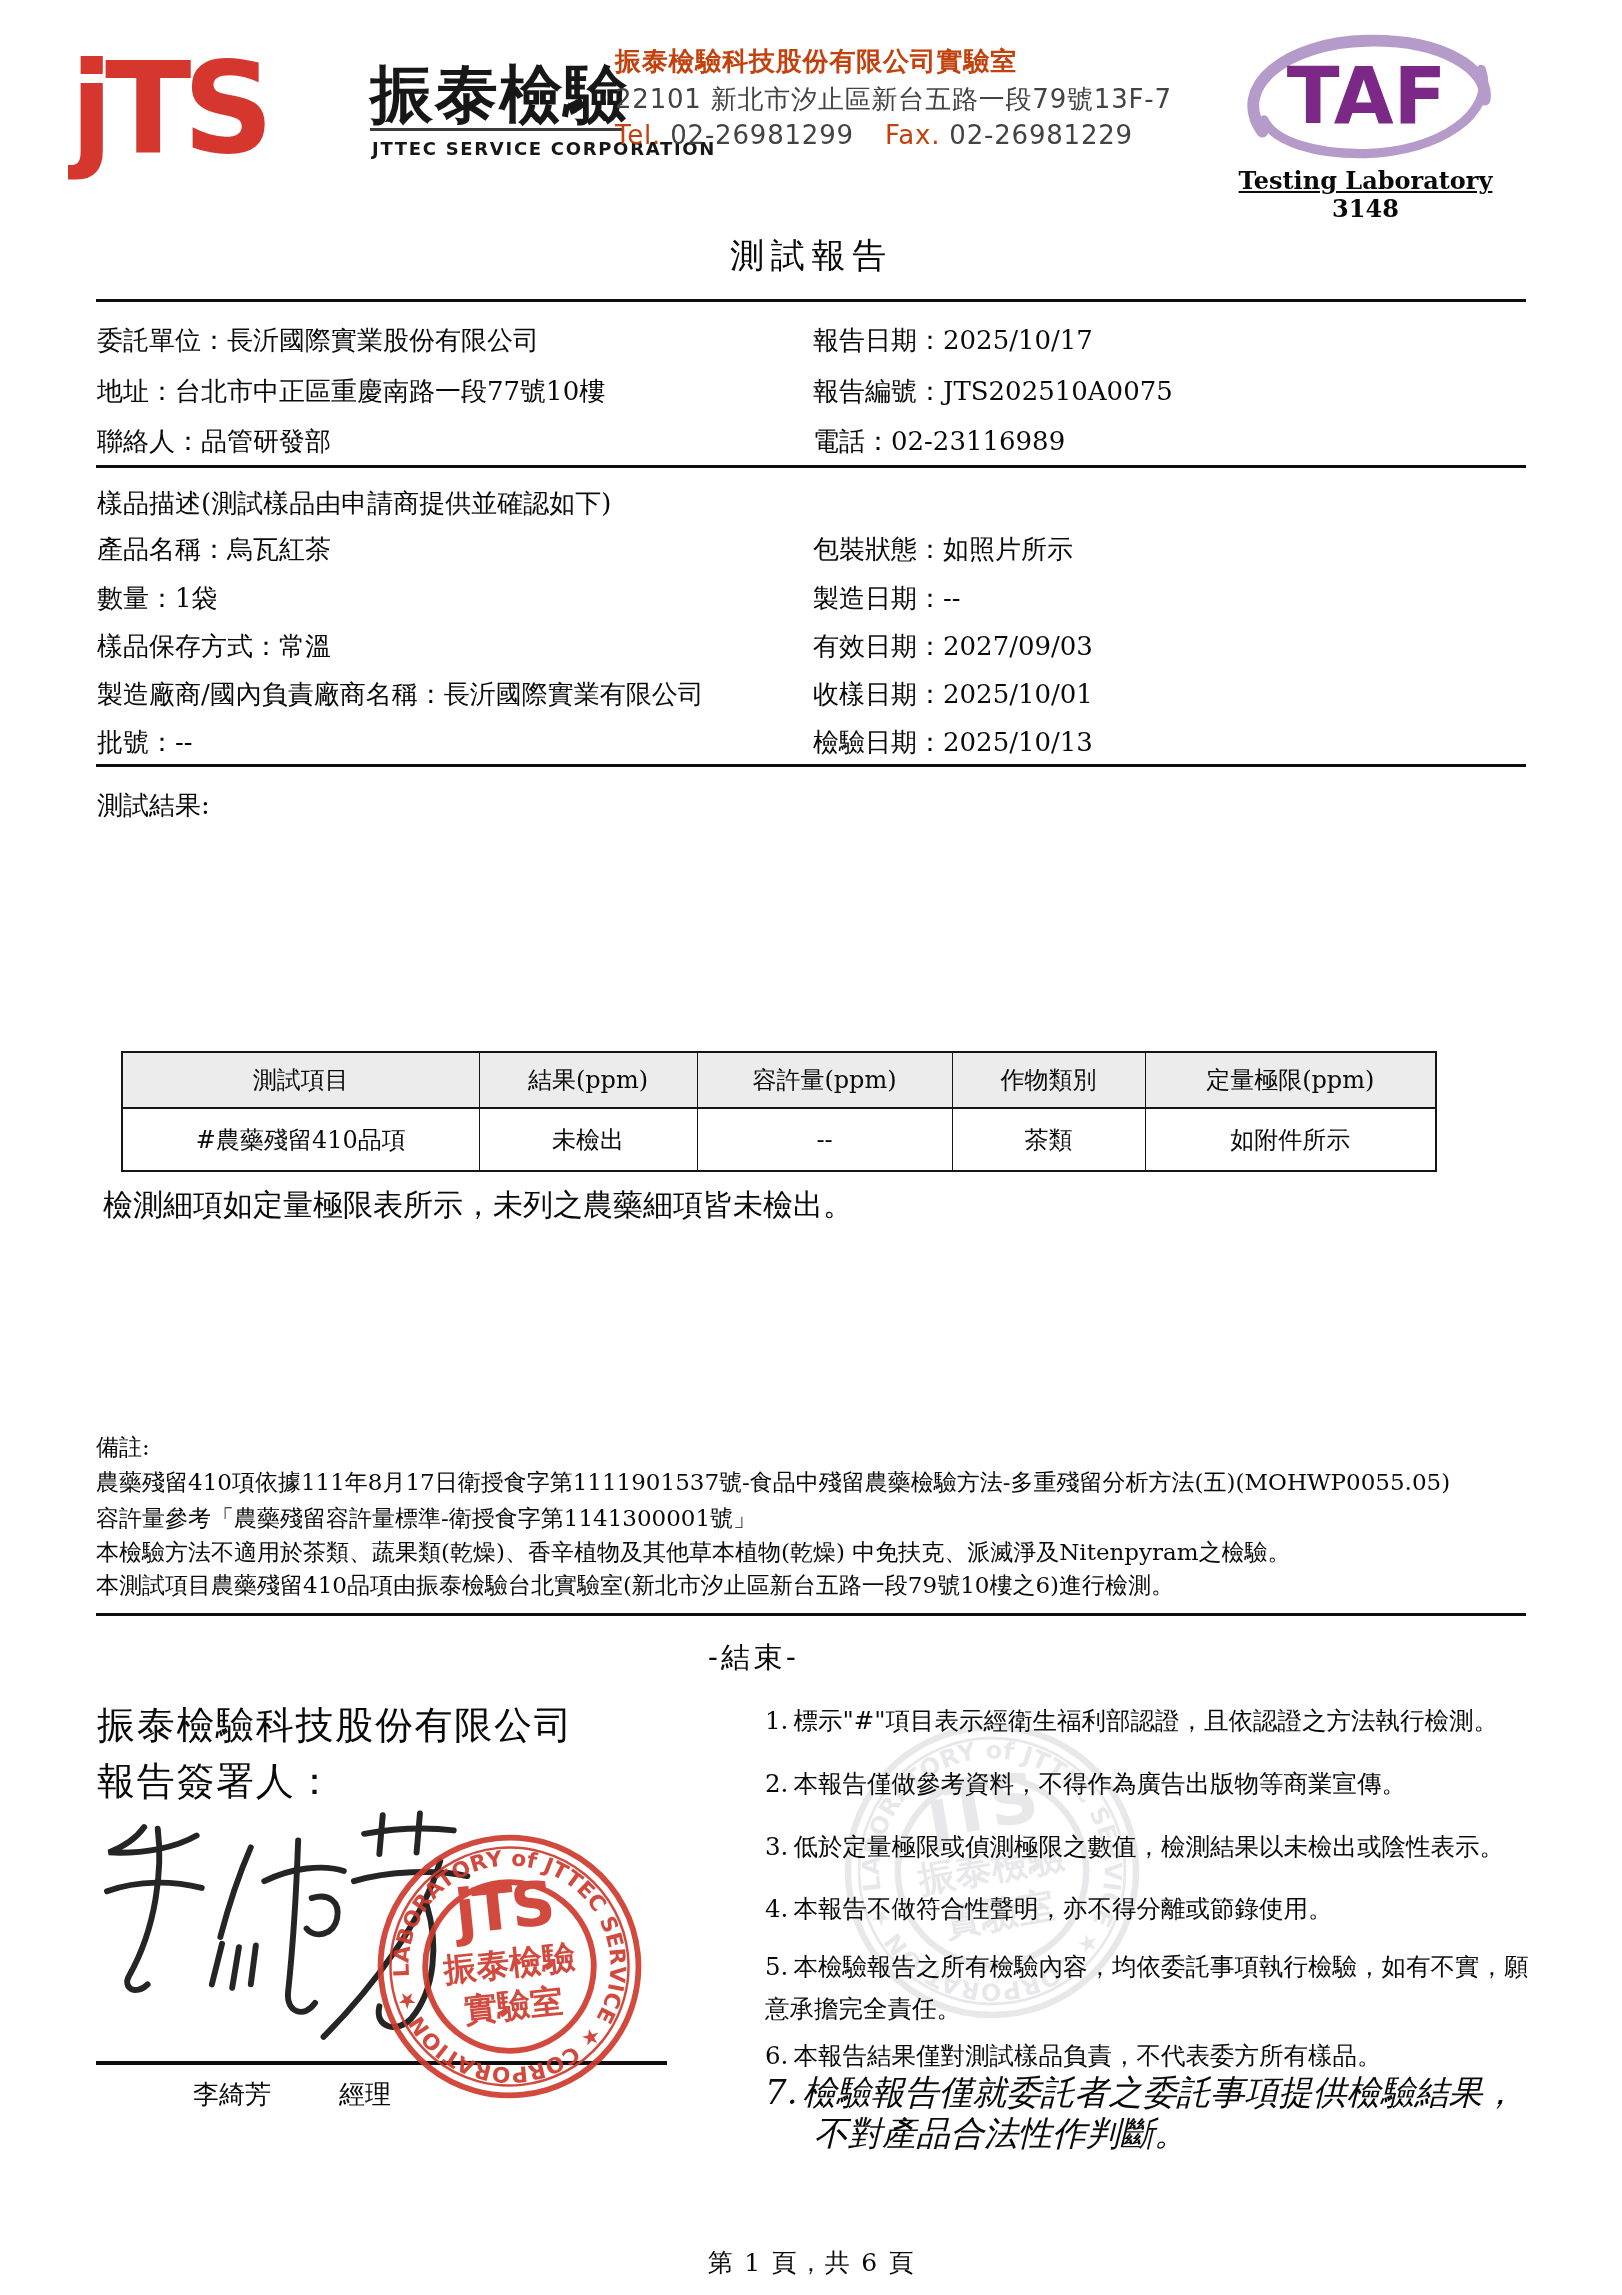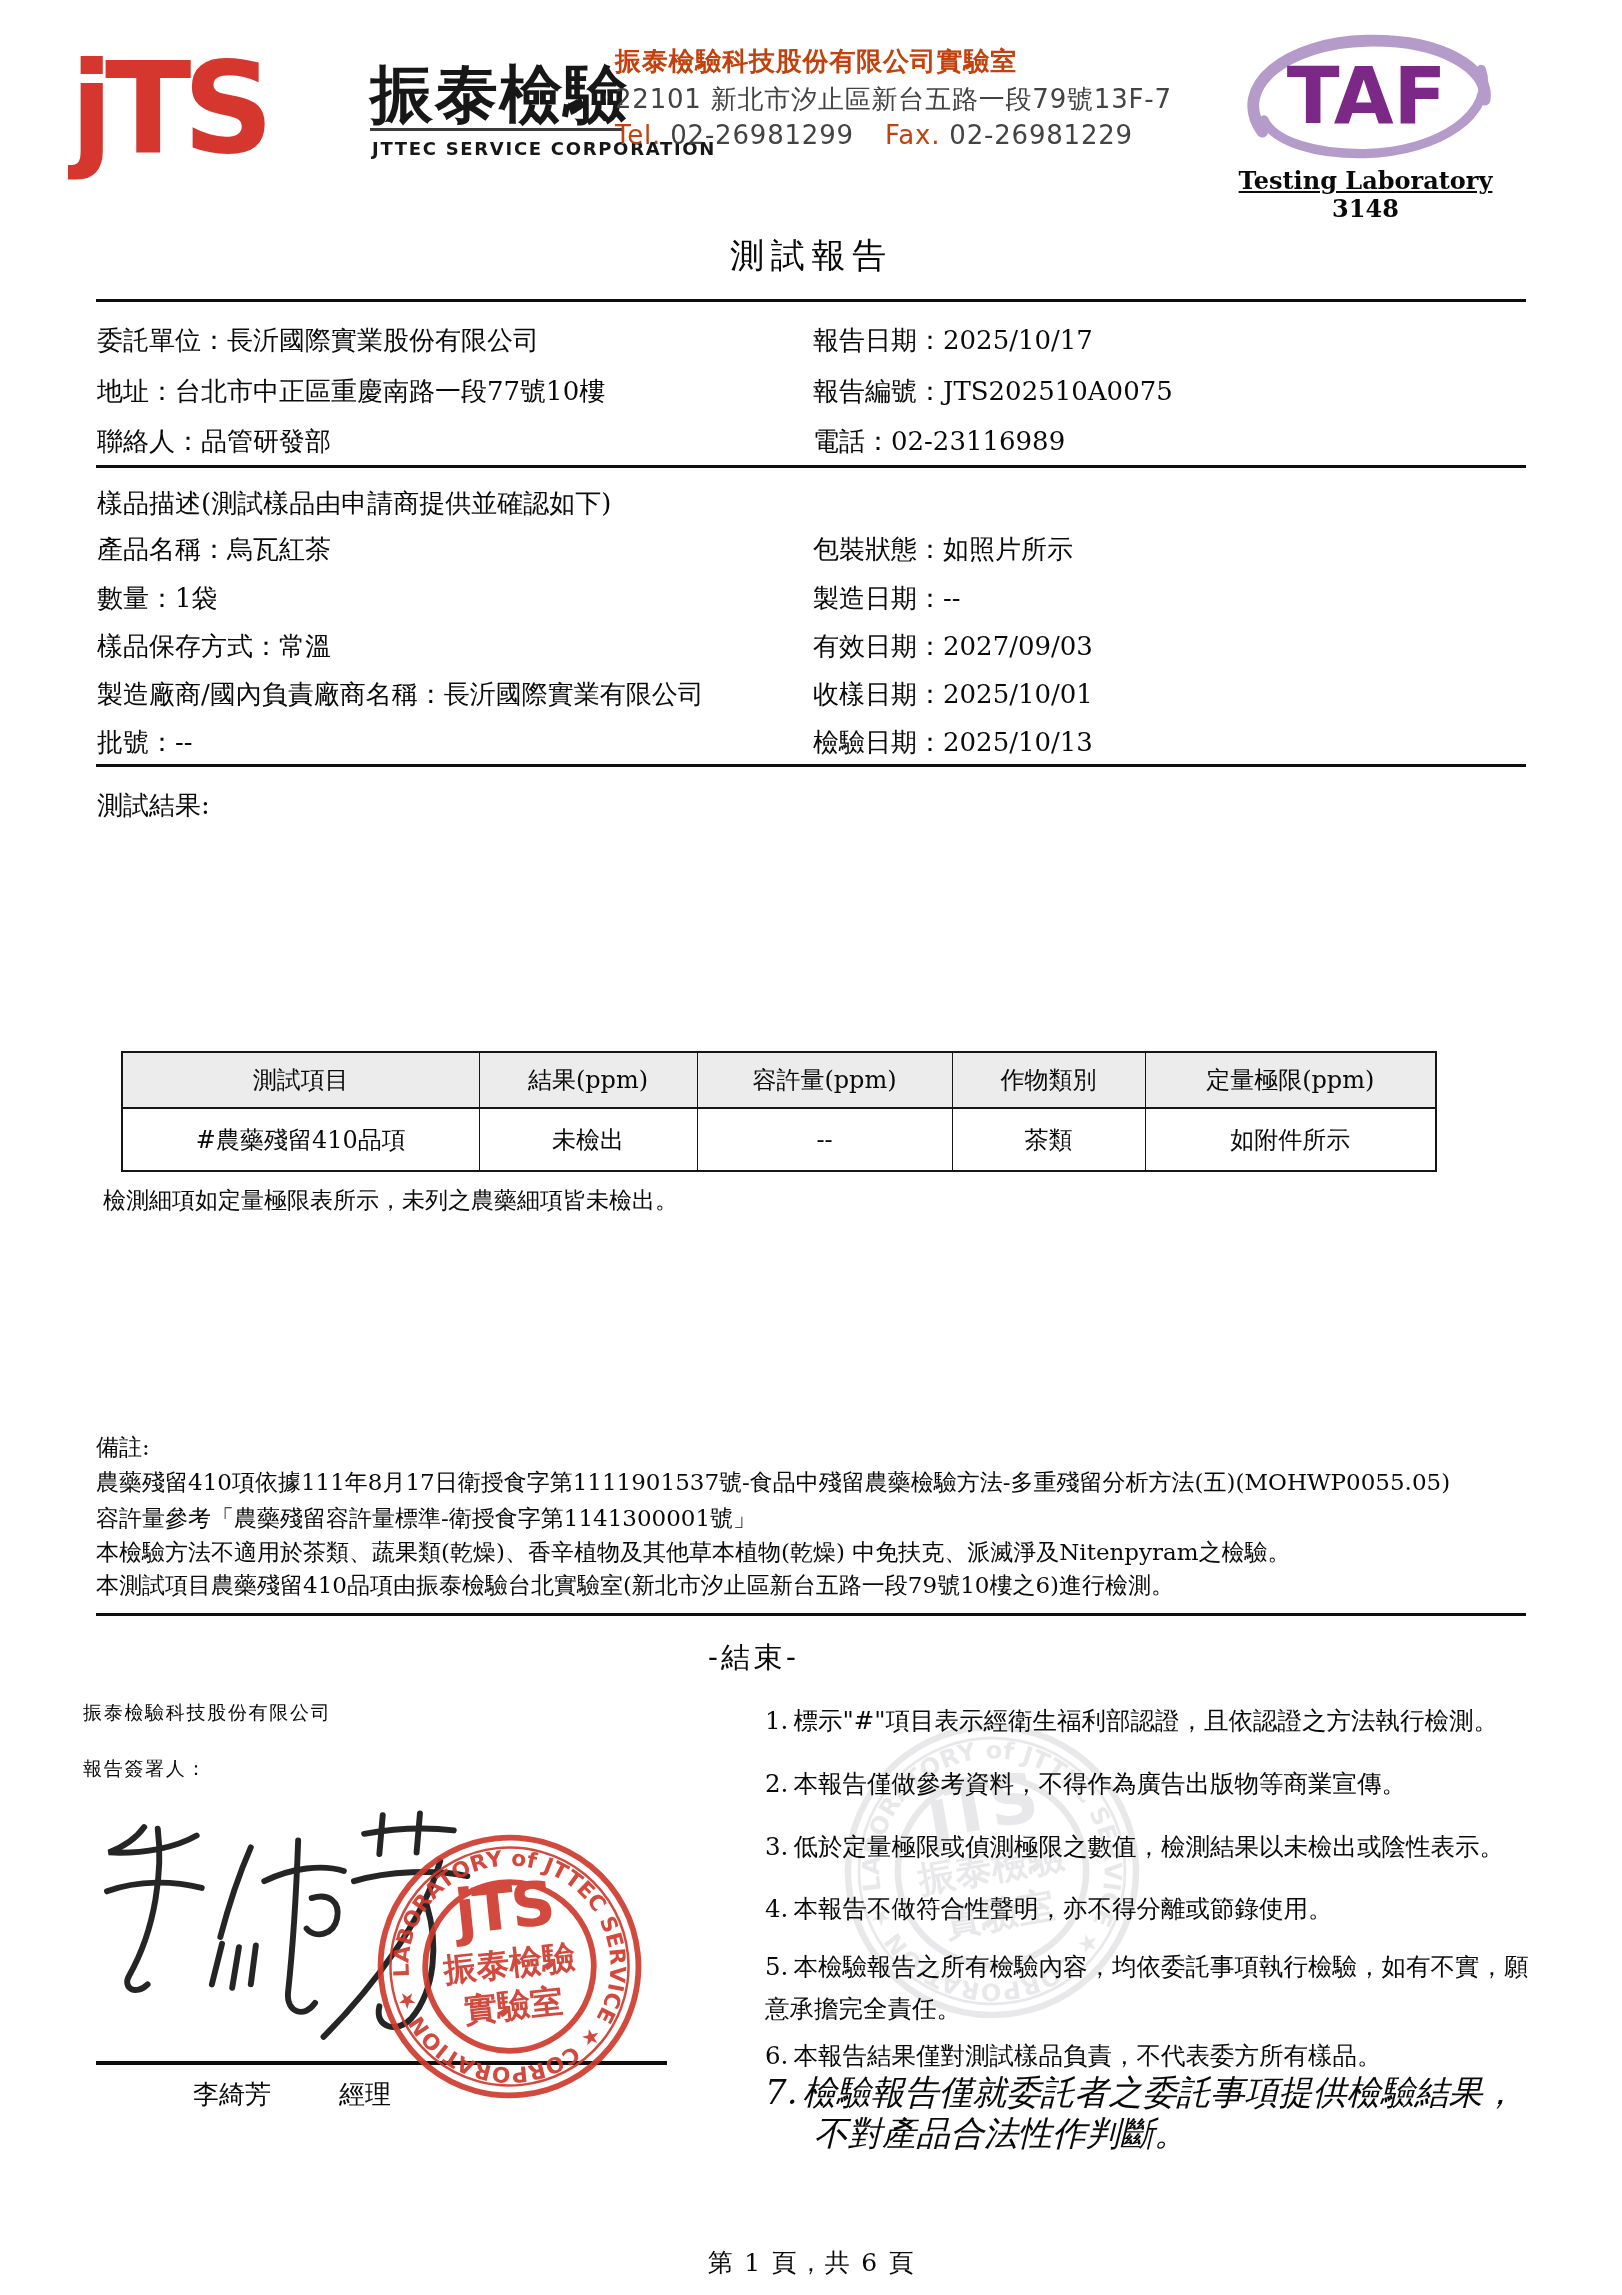--- a/index.html
+++ b/index.html
@@ -20,26 +20,26 @@
   .row{font-size:26px;white-space:nowrap;}
   .leftcol{left:97px;}
   .rightcol{left:813px;}
   .sec-head{font-size:26px;}
   
   .results-table{position:absolute;left:121px;top:1051px;width:1313px;border-collapse:collapse;
                  table-layout:fixed;border:2.5px solid #161616;font-size:24px;}
   .results-table th{height:56px;background:#ececec;font-weight:500;border:1.7px solid #161616;
                     border-bottom:2.5px solid #161616;text-align:center;}
   .results-table td{height:63px;border:1.7px solid #161616;text-align:center;}
-  .tbl-note{left:103px;top:1185px;font-size:23px;}
+  .tbl-note{left:103px;top:1185px;font-size:30px;}
   
   .rmk{left:96px;font-size:23px;white-space:nowrap;}
   
   .end-marker{left:0;top:1638px;width:1507px;text-align:center;font-size:29px;letter-spacing:3.4px;}
-  .signoff{left:83px;font-size:19px;letter-spacing:1.7px;}
+  .signoff{left:97px;font-size:38px;letter-spacing:1.7px;}
   .sig-line{left:96px;top:2061px;width:571px;height:4.2px;background:#0e0e0e;}
   .sig-name-row{left:193px;top:2077px;font-size:26px;}
   .sig-title{margin-left:68px;}
   
   .dis{position:absolute;left:765px;width:765px;font-size:24.5px;line-height:42px;}
   .dis-num{margin-right:5px;}
   .dis-big{font-size:34px;line-height:41px;padding-left:49px;text-indent:-49px;font-style:italic;}
   .footer{position:absolute;left:0;top:2246px;width:1623px;text-align:center;font-size:25px;letter-spacing:1.7px;}
   .stamp-red{position:absolute;left:369px;top:1826px;width:281px;height:281px;color:#cf3a2e;
              opacity:.92;transform:rotate(-6deg);}

